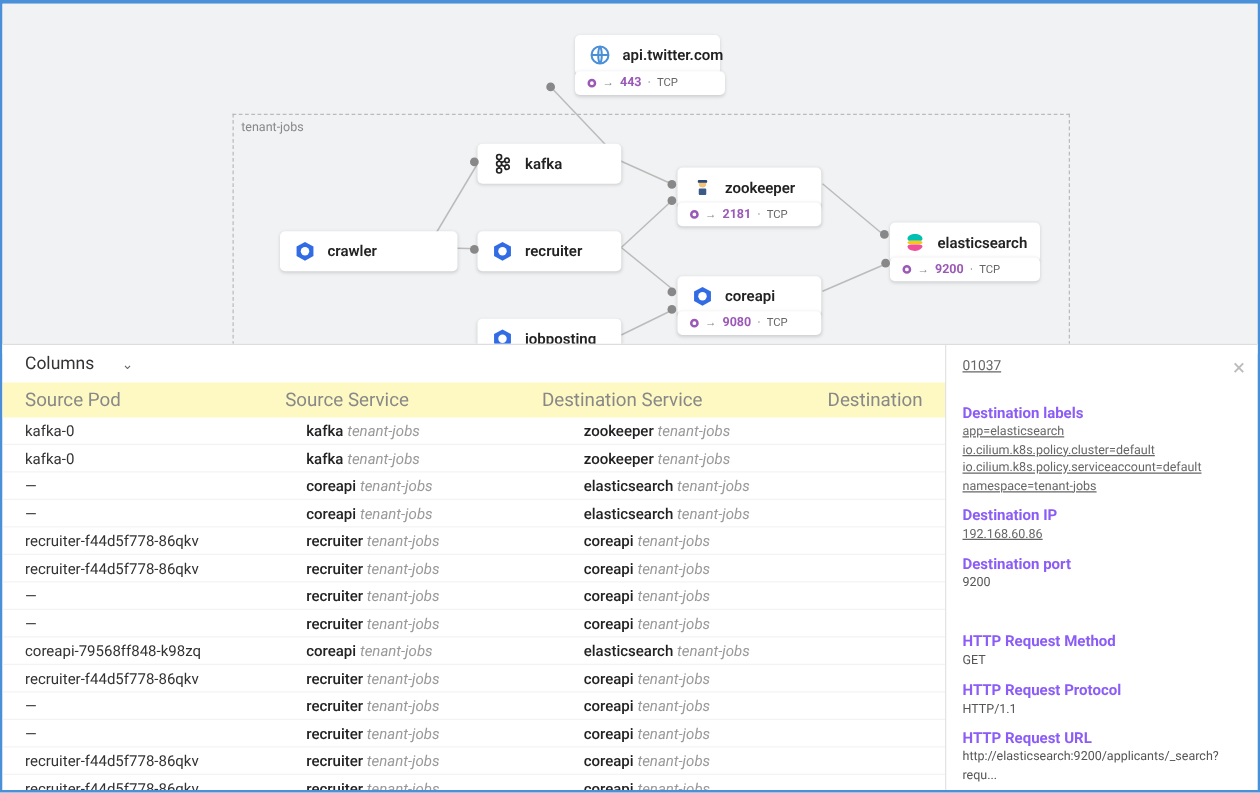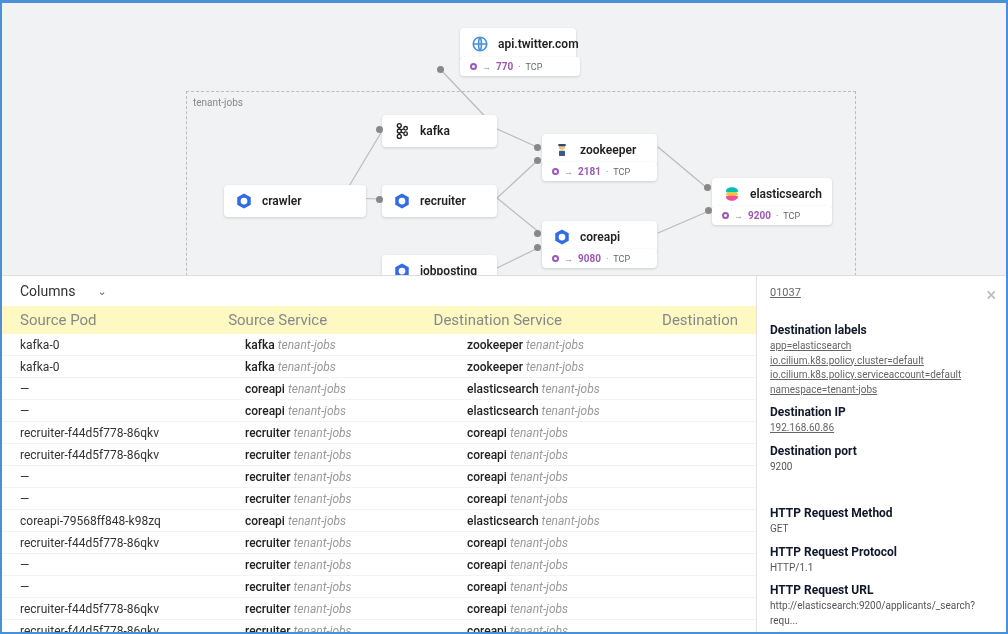--- a/index.html
+++ b/index.html
@@ -25,21 +25,21 @@
 .th-src-pod{width:225px}.th-src-svc{width:222px}.th-dst-svc{width:247px}.th-dst{flex:1}
 .rows{flex:1;overflow:hidden}
 .row{display:flex;padding:3.5px 18px;font-size:12px;border-bottom:1px solid #f3f3f3}
 .c-src-pod{width:225px}.c-src-svc{width:222px}.c-dst-svc{width:247px}
 .c-src-pod,.c-dst{color:#333}
 .svc{color:#222;font-weight:500}
 .ns{color:#999;font-style:italic;margin-left:3px}
 .side{width:250px;border-left:1px solid #e3e3e3;padding:10px 13px;position:relative;font-size:12px;overflow:hidden}
 .close{position:absolute;top:8px;right:10px;color:#bbb;font-size:18px;cursor:pointer}
 .side .lead{text-decoration:underline;color:#666;font-size:11px;margin-bottom:24px;display:block}
-.side h4{font-size:12px;font-weight:700;margin-top:8px;margin-bottom:2px;color:#0f172a}
+.side h4{font-size:12px;font-weight:700;margin-top:8px;margin-bottom:2px;color:#8b5cf6}
 .side .val{font-size:10px;color:#555;line-height:1.45}
 .side .ul{text-decoration:underline;color:#666}
 .ico-k8s{color:#326ce5}
 </style>
 </head>
 <body>
 
 <div class="viewport">
  <div class="canvas">
   <svg class="edges">
@@ -59,21 +59,21 @@
           <svg width="18" height="18" viewBox="0 0 24 24" fill="none" stroke="#4a90d9" stroke-width="2.2">
             <circle cx="12" cy="12" r="9"></circle>
             <path d="M3 12h18M12 3c2.5 3 2.5 15 0 18M12 3c-2.5 3-2.5 15 0 18"></path>
           </svg>
         </span>
    <span>api.twitter.com</span>
   </div>
   <div class="port-row" style="left:458px;top:54px;width:120px">
    <span class="dot"></span>
         <span class="arr">→</span>
-        <span class="portn">770</span>
+        <span class="portn">443</span>
         <span>·</span>
         <span>TCP</span>
   </div>
   <div class="edge-dot" style="left:435px;top:63px"></div>
 
   <div class="boundary">
    <span class="boundary-label">tenant-jobs</span>
   </div>
 
   <div class="node" style="left:380px;top:112px;width:115px">

